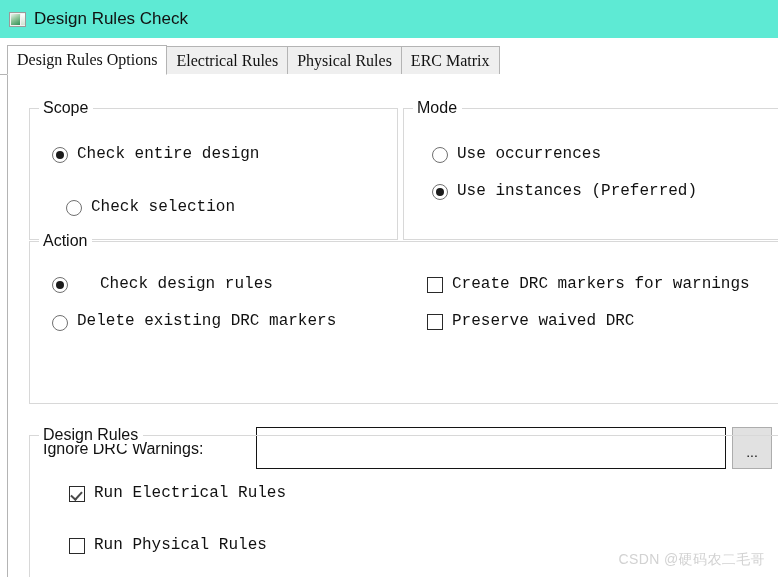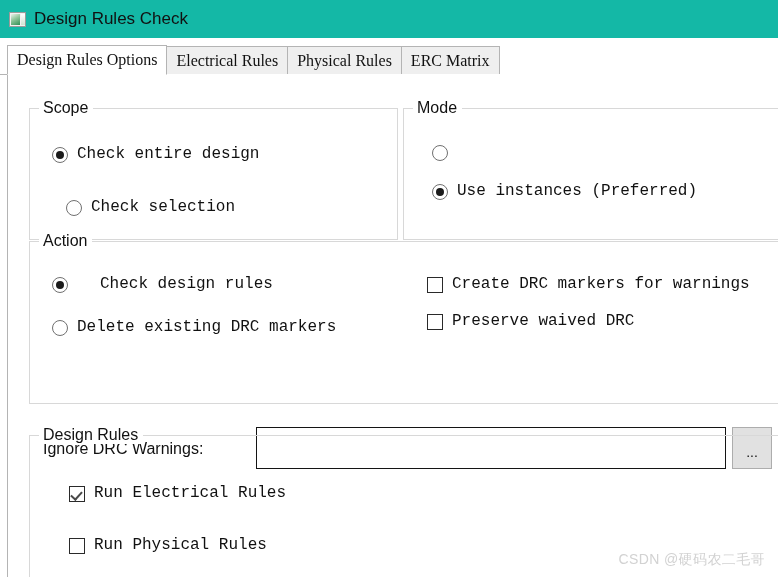--- a/index.html
+++ b/index.html
@@ -23,21 +23,21 @@
 
   
   .titlebar {
     position: absolute;
     left: 0; top: 0;
     width: 778px;
     height: 38px;
     display: flex;
     align-items: center;
     padding-left: 9px;
-    background: #14b8a6;
+    background: #5eead4;
   }
   .app-icon {
     width: 17px;
     height: 15px;
     border: 1px solid #9a9a9a;
     background: #f2f2f2;
     position: relative;
     flex: 0 0 auto;
     margin-right: 8px;
   }
@@ -279,37 +279,38 @@
         <span class="radio"></span>
         <span class="opt-label">Check selection</span>
       </div>
     </div>
 
     <div class="groupbox" style="left:395px; top:34px; width:395px; height:132px;">
       <div class="gb-title">Mode</div>
 
       <div class="opt-row" style="left:28px; top:36px;">
         <span class="radio"></span>
+        <span class="opt-label">Use occurrences</span>
       </div>
 
       <div class="opt-row" style="left:28px; top:73px;">
         <span class="radio checked"></span>
         <span class="opt-label">Use instances (Preferred)</span>
       </div>
     </div>
 
     <div class="groupbox" style="left:21px; top:167px; width:769px; height:163px;">
       <div class="gb-title">Action</div>
 
       <div class="opt-row" style="left:22px; top:33px;gap:23px;">
         <span class="radio checked"></span>
         <span class="opt-label">Check design rules</span>
       </div>
 
-      <div class="opt-row" style="left:22px; top:76px;">
+      <div class="opt-row" style="left:22px; top:70px;align-items:flex-end;">
         <span class="radio"></span>
         <span class="opt-label">Delete existing DRC markers</span>
       </div>
 
       <div class="opt-row" style="left:397px; top:33px;">
         <span class="checkbox"></span>
         <span class="opt-label">Create DRC markers for warnings</span>
       </div>
 
       <div class="opt-row" style="left:397px; top:70px;">

